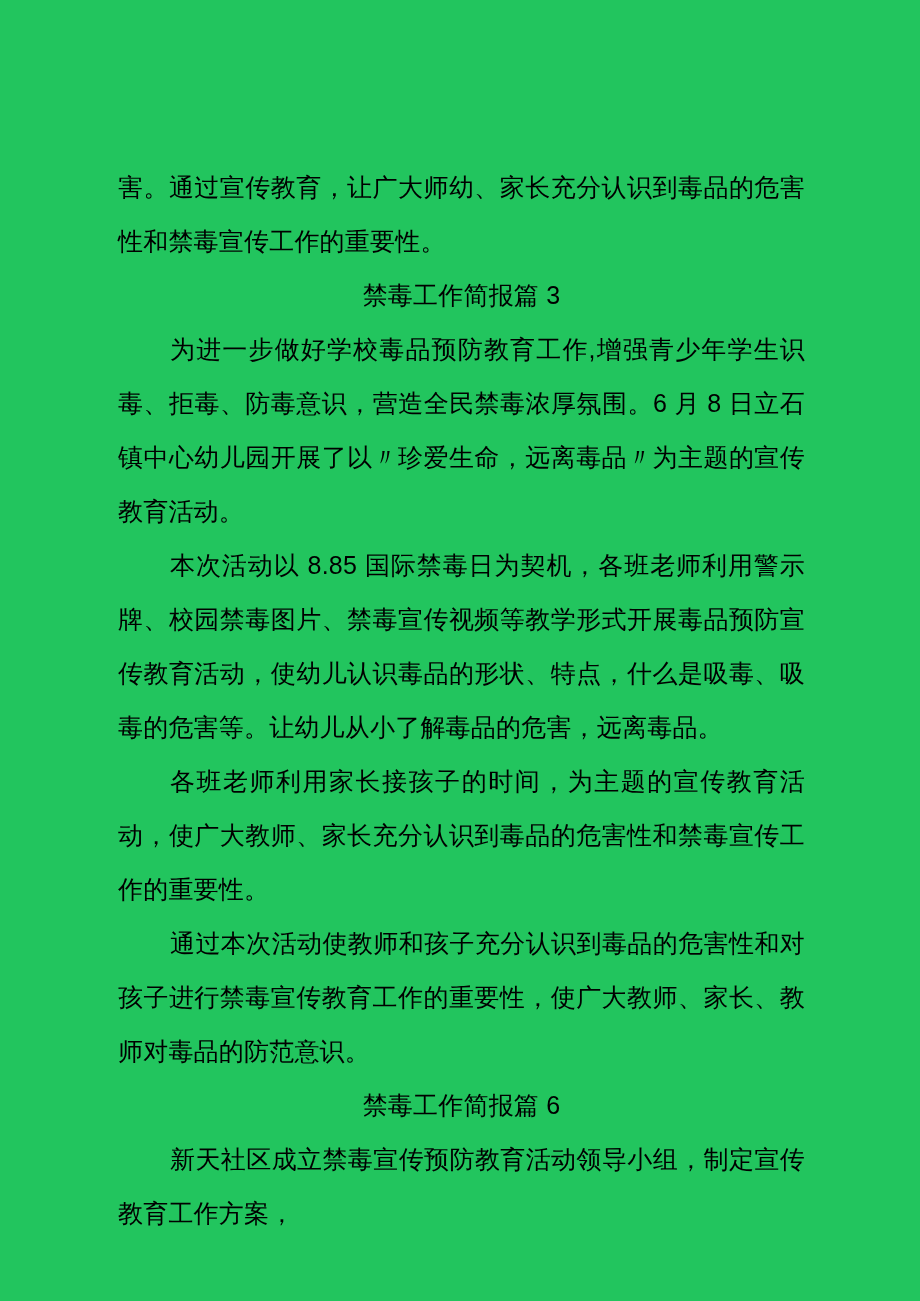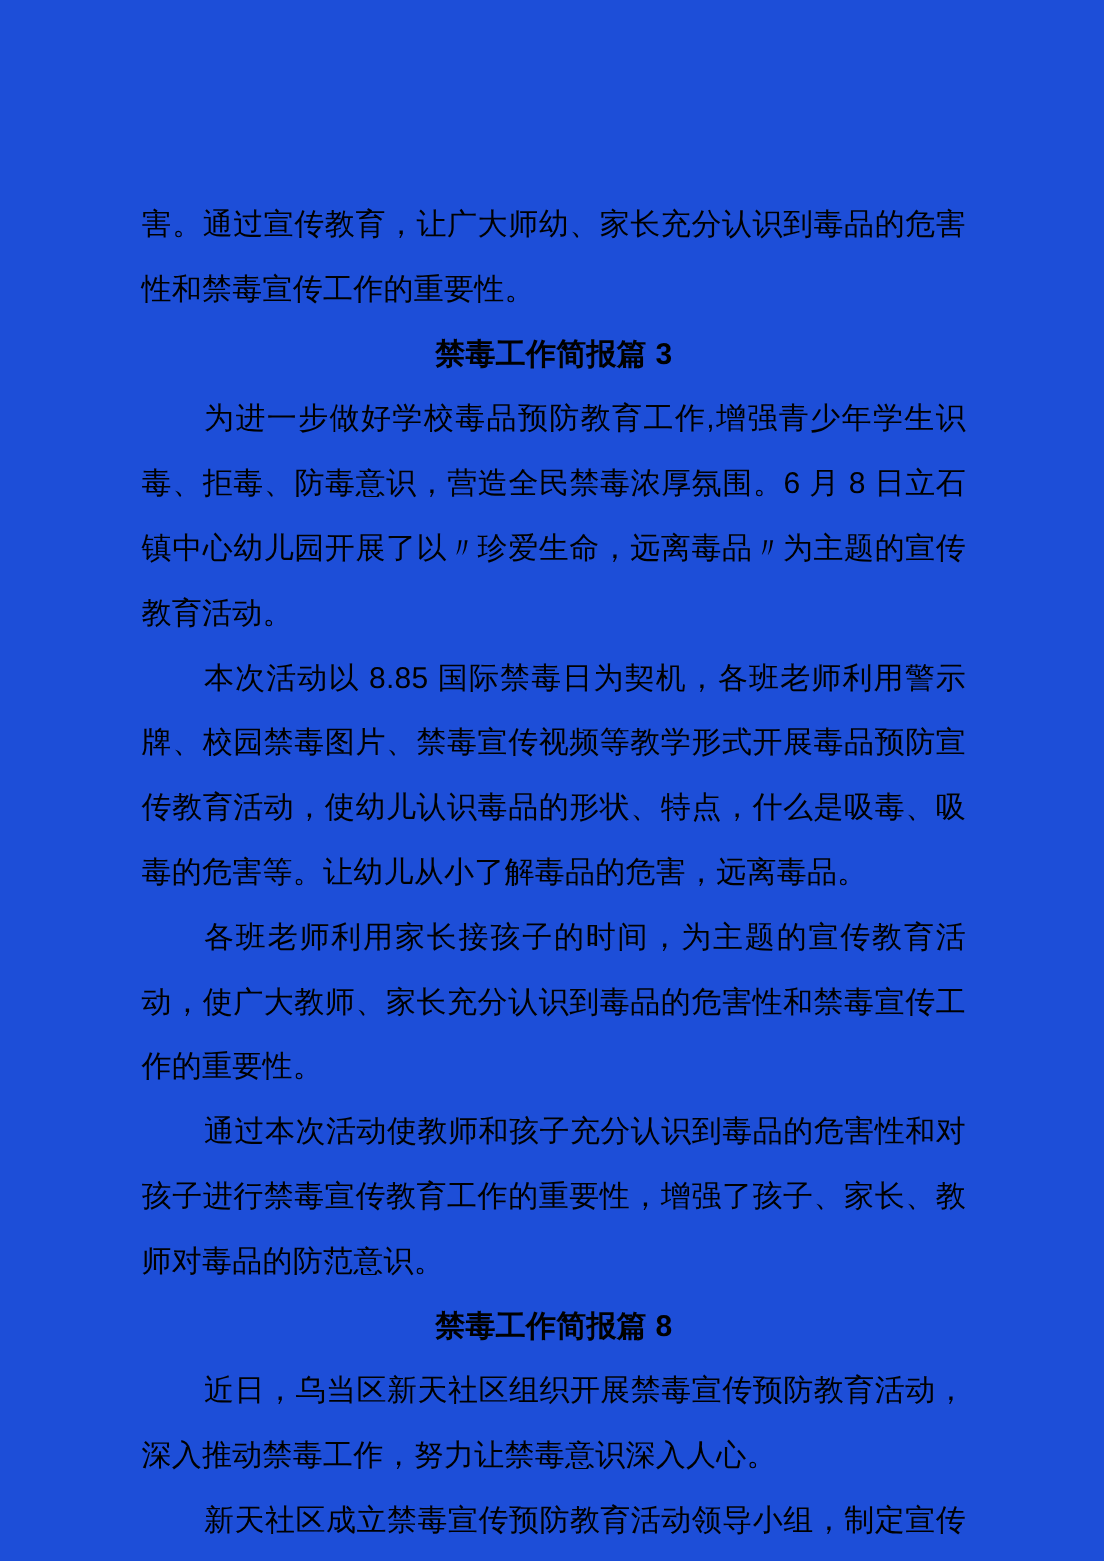--- a/index.html
+++ b/index.html
@@ -11,21 +11,21 @@
     height: 1301px;
     background: #ffffff;
     font-family: "Liberation Sans", "DejaVu Sans", sans-serif;
     color: #000000;
     overflow: hidden;
   }
   .page {
     position: relative;
     width: 920px;
     height: 1301px;
-    background: #1d4ed8;
+    background: #22c55e;
     box-sizing: border-box;
     padding: 160px 115px 0 118px;
   }
   .doc-body {
     width: 687px;
   }
   p.para {
     margin: 0;
     padding: 0;
     font-size: 25px;
@@ -40,43 +40,42 @@
     text-indent: 52px;
   }
   p.para.cont {
     text-indent: 0;
   }
   h2.heading {
     margin: 0;
     padding: 0;
     font-size: 25px;
     line-height: 54px;
-    font-weight: 700;
+    font-weight: 400;
     text-align: center;
     letter-spacing: 0.2px;
   }
 </style>
 </head>
 <body>
 
 <div class="page">
   <div class="doc-body">
 
     <p class="para cont">害。通过宣传教育，让广大师幼、家长充分认识到毒品的危害性和禁毒宣传工作的重要性。</p>
 
     <h2 class="heading">禁毒工作简报篇 3</h2>
 
     <p class="para indent">为进一步做好学校毒品预防教育工作,增强青少年学生识毒、拒毒、防毒意识，营造全民禁毒浓厚氛围。6 月 8 日立石镇中心幼儿园开展了以〃珍爱生命，远离毒品〃为主题的宣传教育活动。</p>
 
     <p class="para indent">本次活动以 8.85 国际禁毒日为契机，各班老师利用警示牌、校园禁毒图片、禁毒宣传视频等教学形式开展毒品预防宣传教育活动，使幼儿认识毒品的形状、特点，什么是吸毒、吸毒的危害等。让幼儿从小了解毒品的危害，远离毒品。</p>
 
     <p class="para indent">各班老师利用家长接孩子的时间，为主题的宣传教育活动，使广大教师、家长充分认识到毒品的危害性和禁毒宣传工作的重要性。</p>
 
-    <p class="para indent">通过本次活动使教师和孩子充分认识到毒品的危害性和对孩子进行禁毒宣传教育工作的重要性，增强了孩子、家长、教师对毒品的防范意识。</p>
+    <p class="para indent">通过本次活动使教师和孩子充分认识到毒品的危害性和对孩子进行禁毒宣传教育工作的重要性，使广大教师、家长、教师对毒品的防范意识。</p>
 
-    <h2 class="heading">禁毒工作简报篇 8</h2>
+    <h2 class="heading">禁毒工作简报篇 6</h2>
 
-    <p class="para indent">近日，乌当区新天社区组织开展禁毒宣传预防教育活动，深入推动禁毒工作，努力让禁毒意识深入人心。</p>
 
     <p class="para indent">新天社区成立禁毒宣传预防教育活动领导小组，制定宣传教育工作方案，</p>
 
   </div>
 </div>
 
 </body></html>

